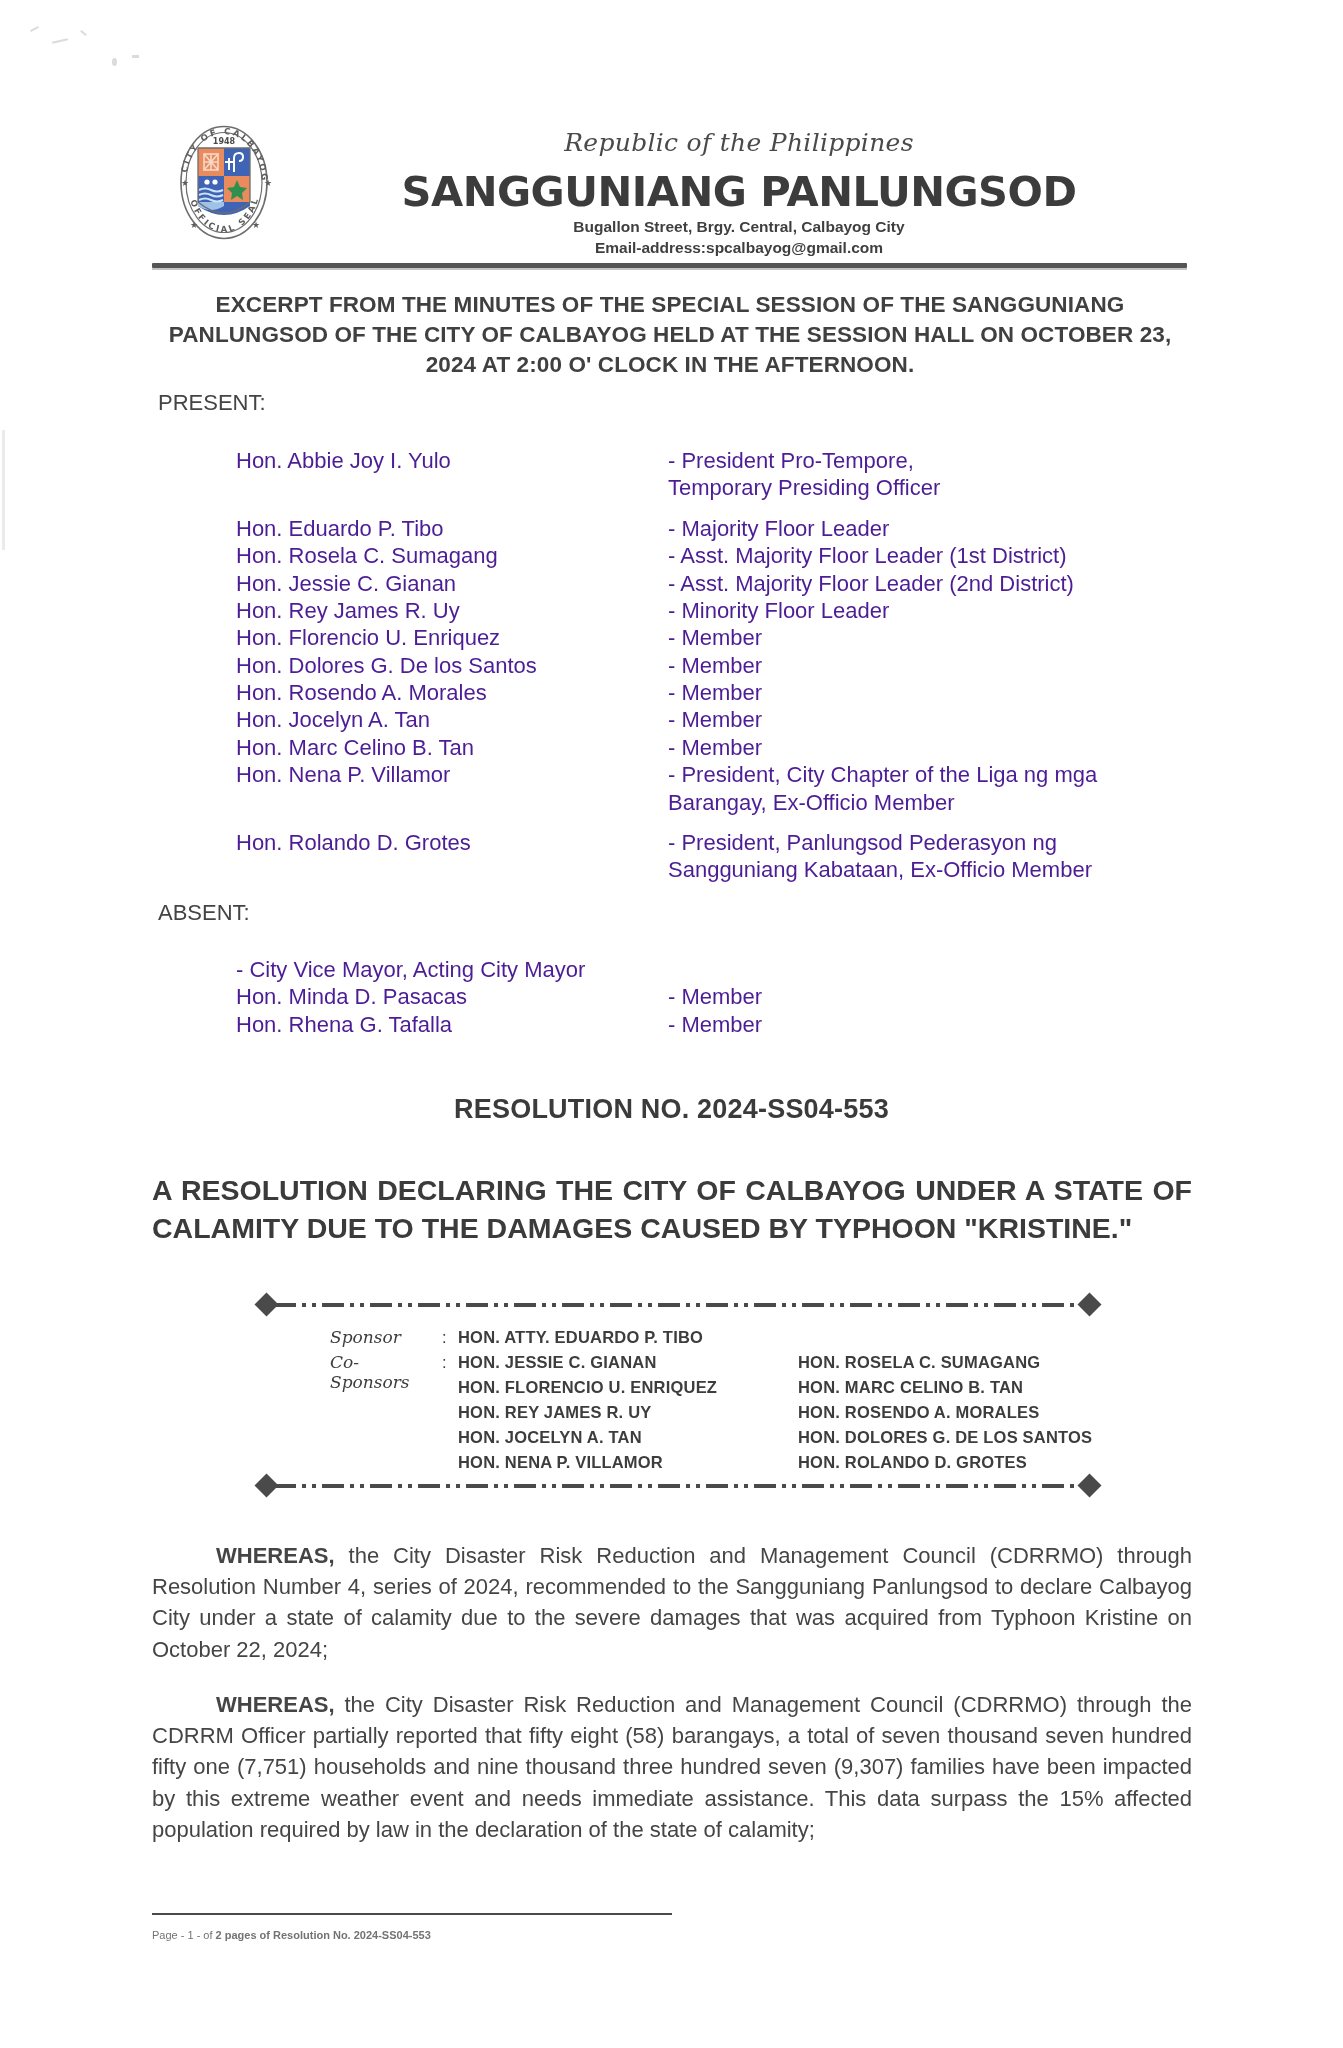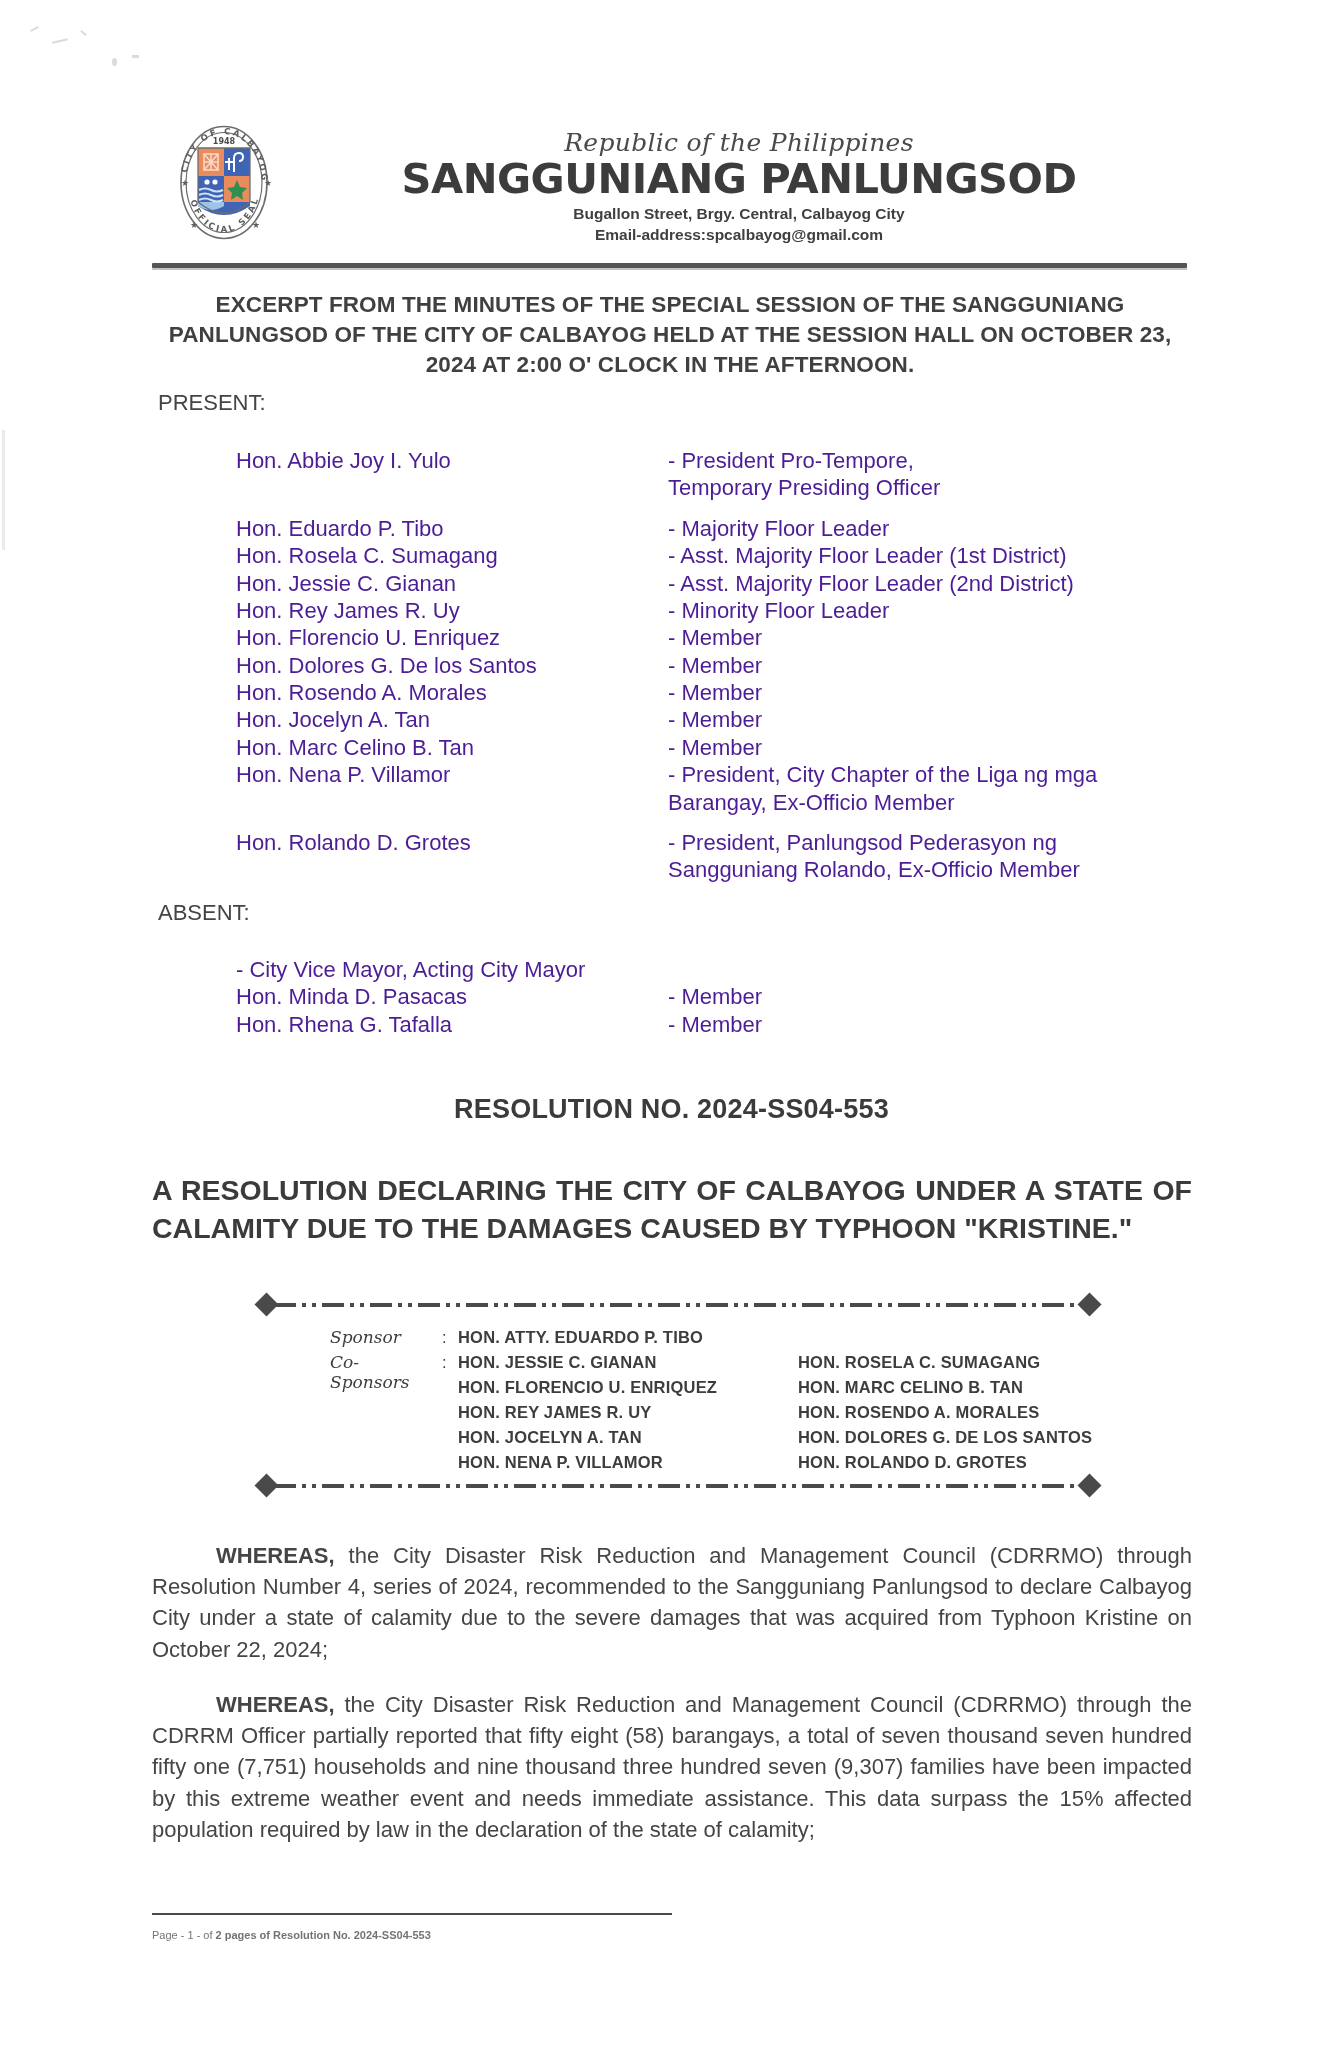--- a/index.html
+++ b/index.html
@@ -55,21 +55,21 @@
     text-align: center;
     padding-left: 10px;
     padding-top: 10px;
   }
   .rep-line {
     font-family: "DejaVu Serif", serif;
     font-style: italic;
     font-size: 25px;
     color: #4a4a4a;
     letter-spacing: .3px;
-    margin-bottom: 1px;
+    margin-bottom: 14px;
   }
   .sp-title {
     font-family: "DejaVu Sans", sans-serif;
     font-weight: bold;
     font-size: 40px;
     letter-spacing: -0.5px;
     color: #3c3c3c;
     line-height: 1.05;
     transform: scaleX(1.04);
     transform-origin: center;
@@ -409,21 +409,21 @@
       <div class="rpos">- Member</div>
     </div>
     <div class="rrow gap-after">
       <div class="rname">Hon. Nena P. Villamor</div>
       <div class="rpos">- President, City Chapter of the Liga ng mga
 Barangay, Ex-Officio Member</div>
     </div>
     <div class="rrow">
       <div class="rname">Hon. Rolando D. Grotes</div>
       <div class="rpos">- President, Panlungsod Pederasyon ng
-Sangguniang Rolando, Ex-Officio Member</div>
+Sangguniang Kabataan, Ex-Officio Member</div>
     </div>
   </div>
 
   <div class="label-absent">ABSENT:</div>
   <div class="roster absent">
     <div class="rrow">
       <div class="rpos">- City Vice Mayor, Acting City Mayor</div>
     </div>
     <div class="rrow">
       <div class="rname">Hon. Minda D. Pasacas</div>

